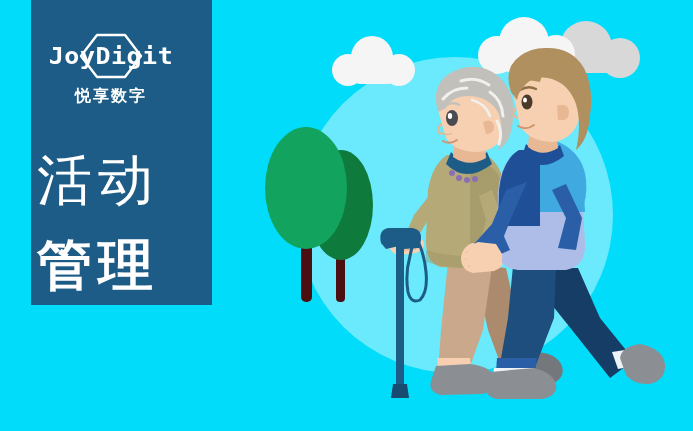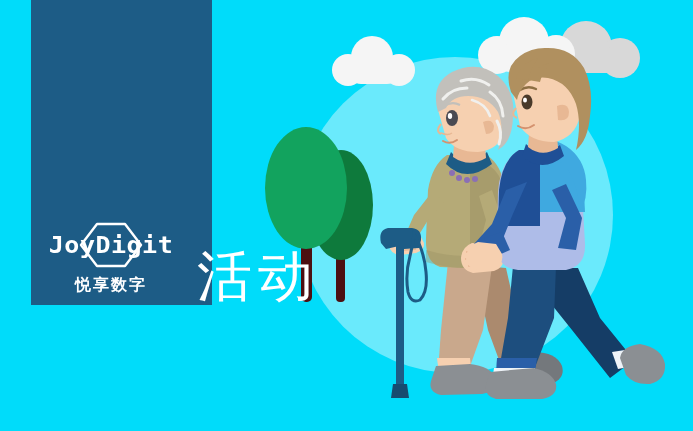--- a/index.html
+++ b/index.html
@@ -27,22 +27,22 @@
   
   #panel {
     position: absolute;
     left: 31px;
     top: 0px;
     width: 181px;
     height: 305px;
     background: #1d5c86;
     box-sizing: border-box;
     display: flex;
-    flex-direction: row;
-    align-items: flex-end;
+    flex-direction: column;
+    align-items: flex-start;
   }
 
   
   #logo-block {
     margin-top: 32px;
     width: 160px;
     height: 84px;
     position: relative;
     display: flex;
     flex-direction: column;
@@ -81,21 +81,21 @@
     color: #ffffff;
     font-size: 16px;
     font-weight: bold;
     letter-spacing: 2px;
     line-height: 1;
     white-space: nowrap;
   }
 
   
   #panel-title {
-    margin-top: 10px;
+    margin-top: 36px;
     display: flex;
     flex-direction: column;
     align-items: center;
     gap: 28px;
   }
   .title-line {
     color: #ffffff;
     font-size: 55px;
     line-height: 1.04;
     letter-spacing: 6px;
@@ -280,17 +280,18 @@
           <polygon points="18,2 46,2 62,23 46,44 18,44 2,23" fill="none" stroke="#ffffff" stroke-width="2.4" stroke-linejoin="round"></polygon>
         </svg>
         <span id="logo-wordmark">JoyDigit</span>
       </div>
 
       <div id="logo-sub">悦享数字</div>
     </div>
 
     <div id="panel-title">
       <div class="title-line line1">活动</div>
+      <div class="title-line line2">管理</div>
     </div>
 
   </div>
 
 </div>
 
 </body></html>

